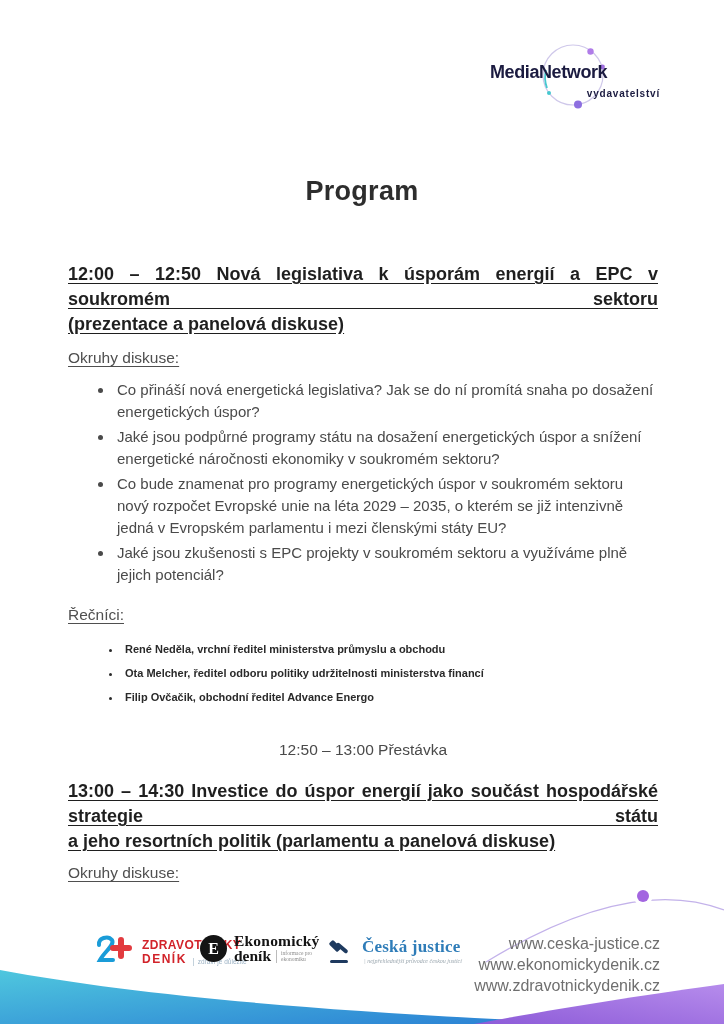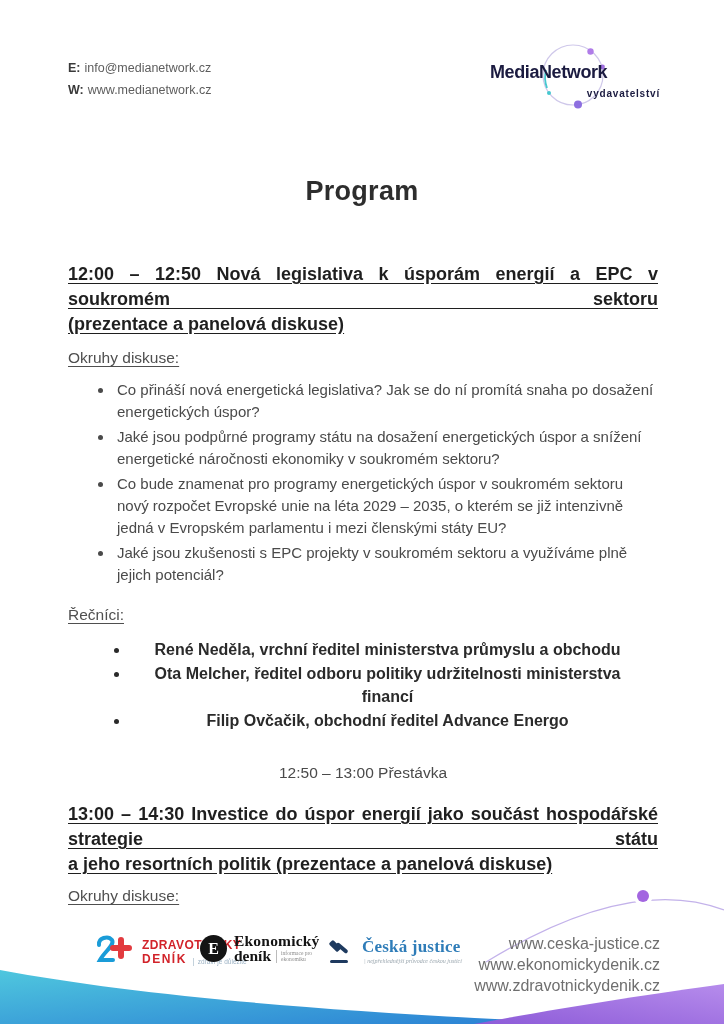--- a/index.html
+++ b/index.html
@@ -43,21 +43,21 @@
 
   .sub-label {
     margin:10px 0 0; font-size:15.5px; color:#4f4f4f; line-height:22px;
     text-decoration:underline; text-underline-offset:3px;
   }
 
   ul.topics { margin:10px 0 0; padding:0 0 0 46px; list-style:disc; }
   ul.topics li { font-size:15px; line-height:22px; color:#4a4a4a; margin:0 0 3px; padding-left:3px; }
 
   ul.speakers { margin:12px 0 0; padding:0 0 0 46px; list-style:disc; }
-  ul.speakers li { font-size:16px; line-height:23px; color:#2a2a2a; font-weight:700; margin:0 16px 1px; padding-left:3px;text-align:center; }
+  ul.speakers li { font-size:11px; line-height:23px; color:#2a2a2a; font-weight:700; margin:0 8px 1px; padding-left:3px; }
 
   .break-line { margin:30px 0 0; text-align:center; font-size:15.5px; color:#4a4a4a; line-height:22px; }
 
   .mt-18 { margin-top:18px; }
   .mt-8  { margin-top:8px; }
 
   
   .wave-left  { position:absolute; left:0; bottom:0; width:560px; height:62px; }
   .wave-right { position:absolute; right:0; bottom:0; width:250px; height:46px; }
   .arc-right  { position:absolute; right:0; bottom:44px; width:244px; height:120px; }
@@ -86,28 +86,20 @@
   .cj-text .tg { font-size:6px; font-style:italic; color:#9aa6ae; line-height:8px; margin-top:1px; padding-left:2px; }
 
   .footer-urls { position:absolute; right:64px; top:933px; text-align:right; font-size:16px; line-height:21px; color:#6f6f6f; }
   .footer-urls a { color:#6f6f6f; text-decoration:none; display:block; }
 </style>
 </head>
 <body>
 
 <div class="page">
 
-  <div class="contact">
-    <div>
-      <span class="lbl">E:</span><a href="#">info@medianetwork.cz</a>
-    </div>
-    <div>
-      <span class="lbl">W:</span><a href="#">www.medianetwork.cz</a>
-    </div>
-  </div>
 
   <div class="brand">
     <svg class="orbit" viewBox="0 0 70 70">
       <circle cx="35" cy="35" r="30" fill="none" stroke="#cfc8ea" stroke-width="1.2"></circle>
       <path d="M 9 48 A 30 30 0 0 1 8 30" fill="none" stroke="#45c8cf" stroke-width="1.8"></path>
       <circle cx="52.5" cy="11.5" r="3.2" fill="#b07ce8"></circle>
       <circle cx="64.5" cy="27" r="2.4" fill="#a06ee0"></circle>
       <circle cx="40" cy="64.5" r="4" fill="#8d6fe0"></circle>
       <circle cx="11" cy="53" r="2" fill="#45c8cf"></circle>
     </svg>
@@ -138,21 +130,21 @@
     <ul class="speakers">
       <li>René Neděla, vrchní ředitel ministerstva průmyslu a obchodu</li>
       <li>Ota Melcher, ředitel odboru politiky udržitelnosti ministerstva financí</li>
       <li>Filip Ovčačik, obchodní ředitel Advance Energo</li>
     </ul>
 
     <p class="break-line">12:50 – 13:00 Přestávka</p>
 
     <h2 class="session-heading mt-18">
       <div class="hl justify-line">13:00 – 14:30 Investice do úspor energií jako součást hospodářské strategie státu</div>
-      <div class="hl">a jeho resortních politik (prezentace a panelová diskuse)</div>
+      <div class="hl">a jeho resortních politik (parlamentu a panelová diskuse)</div>
     </h2>
 
     <p class="sub-label mt-8">Okruhy diskuse:</p>
 
   </div>
 
   <svg class="arc-right" viewBox="0 0 244 120">
     <path d="M 6 102 Q 150 14 244 50" fill="none" stroke="#c3b2ea" stroke-width="1.2"></path>
     <circle cx="163" cy="36" r="9.5" fill="#ffffff"></circle>
     <circle cx="163" cy="36" r="6" fill="#a366e0"></circle>

